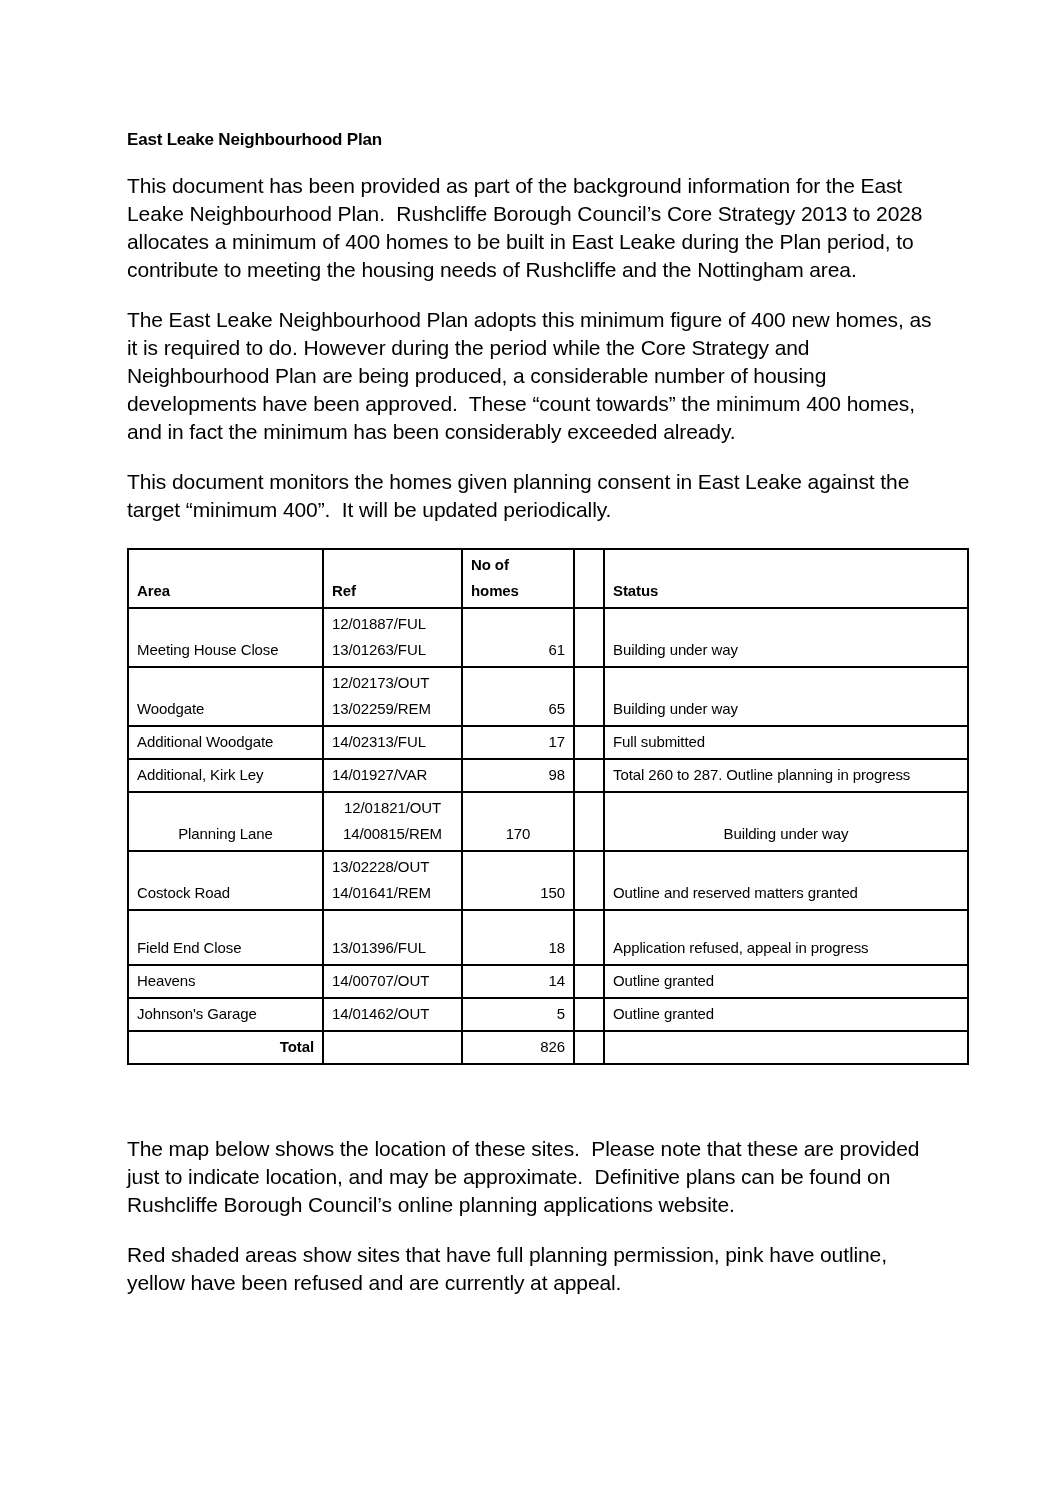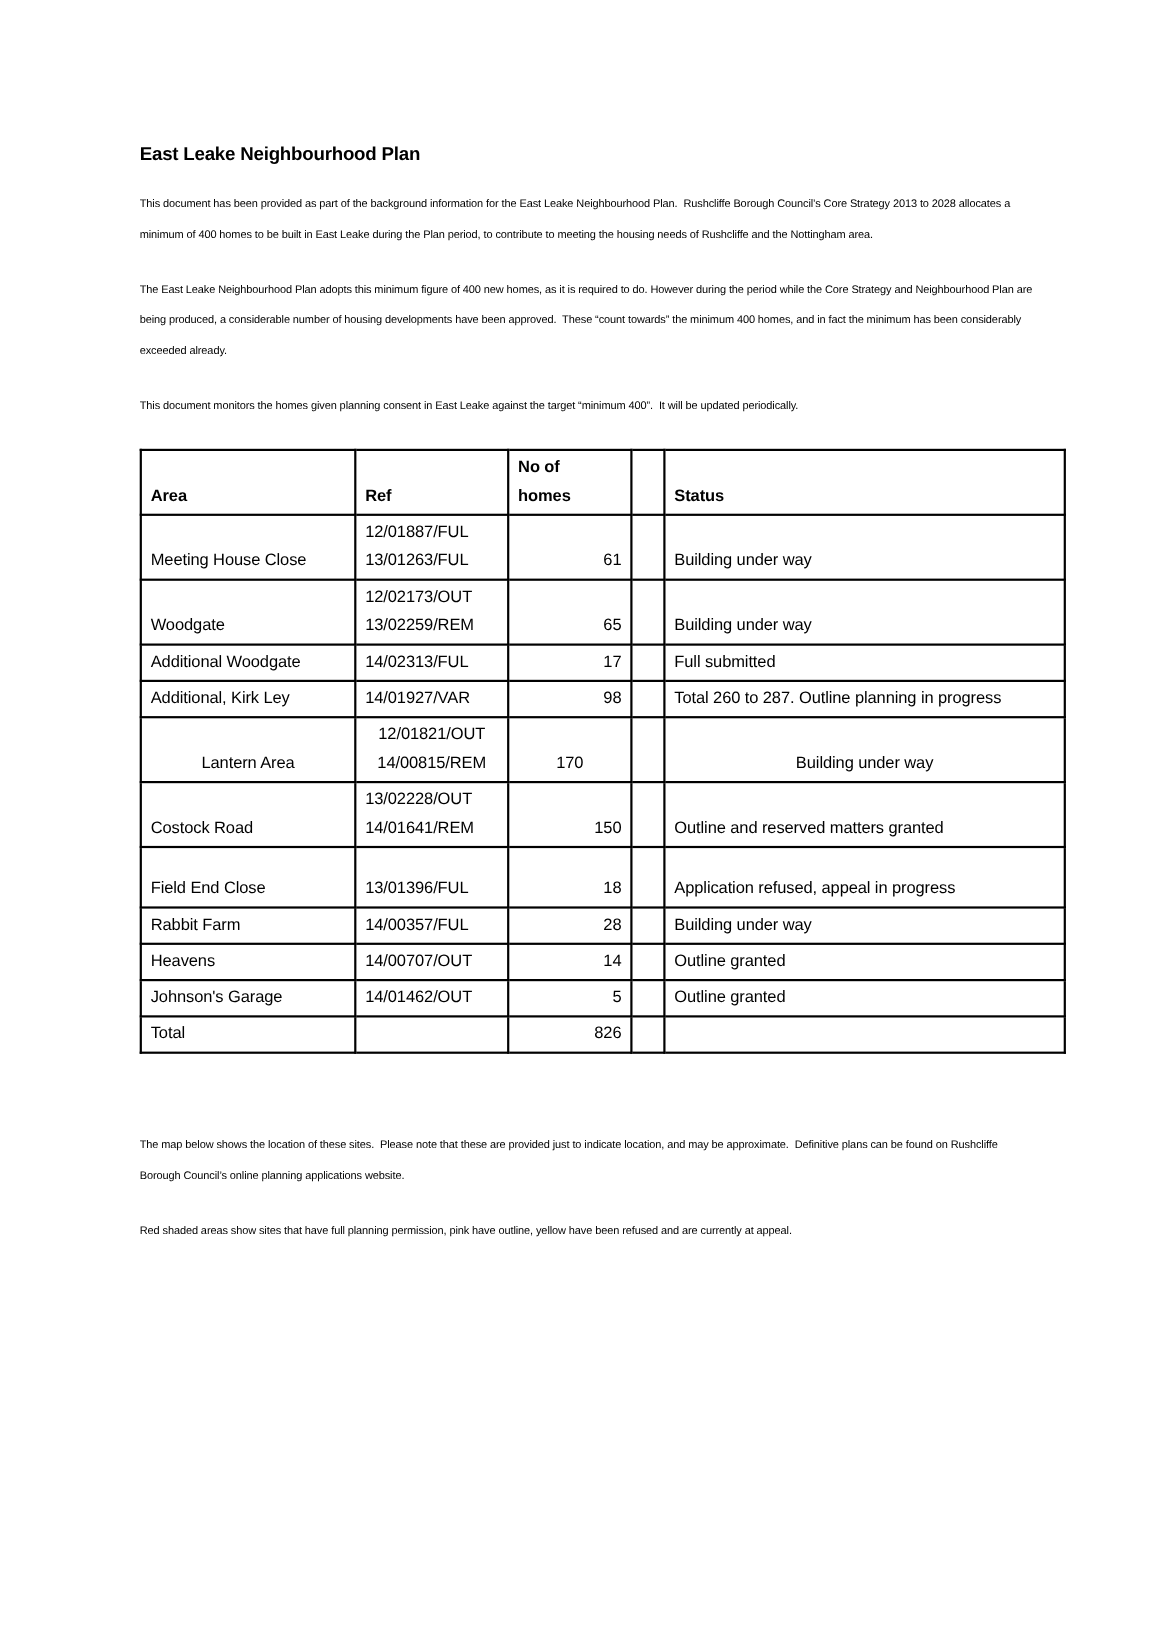--- a/index.html
+++ b/index.html
@@ -22,21 +22,21 @@
     letter-spacing: -0.2px;
     margin: 0;
   }
   .doc-subtitle {
     font-size: 20px;
     font-weight: bold;
     letter-spacing: -0.3px;
     margin: 31px 0 0 0;
   }
   p.body-text {
-    font-size: 10px;
+    font-size: 21px;
     line-height: 28px;
     letter-spacing: -0.1px;
     width: 815px;
     margin: 22px 0 0 0;
     white-space: pre-wrap;
   }
   p.after-table { margin-top: 70px; }
   table.planning-table {
     border-collapse: collapse;
     table-layout: fixed;
@@ -56,21 +56,21 @@
   .homes-header-inner { display: inline-block; width: 55px; }
   .cell-ref { white-space: pre-line; margin-top: 31px; }
   .cell-homes { text-align: right; padding-right: 10px; }
   tbody td { height: 22px; }
   tbody tr:nth-child(1) td,
   tbody tr:nth-child(2) td,
   tbody tr:nth-child(6) td,
   tbody tr:nth-child(7) td { height: 48px; }
   tbody tr:nth-child(5) td { height: 48px; text-align: center; }
   tfoot td { height: 20px; }
-  tfoot .cell-area { font-weight: normal; }
+  tfoot .cell-area { text-align: right; font-weight: bold; }
 </style>
 </head>
 <body>
 
 <div class="page">
   <div class="content">
 
     <h1 class="doc-title">East Leake Neighbourhood Plan</h1>
 
 
@@ -124,48 +124,41 @@
             <td class="cell-status">Full submitted</td>
           </tr>
           <tr>
             <td class="cell-area">Additional, Kirk Ley</td>
             <td class="cell-ref">14/01927/VAR</td>
             <td class="cell-homes">98</td>
             <td class="cell-spacer"></td>
             <td class="cell-status">Total 260 to 287.  Outline planning in progress</td>
           </tr>
           <tr>
-            <td class="cell-area">Lantern Area</td>
+            <td class="cell-area">Planning Lane</td>
             <td class="cell-ref">12/01821/OUT
 14/00815/REM</td>
             <td class="cell-homes">170</td>
             <td class="cell-spacer"></td>
             <td class="cell-status">Building under way</td>
           </tr>
           <tr>
             <td class="cell-area">Costock Road</td>
             <td class="cell-ref">13/02228/OUT
 14/01641/REM</td>
             <td class="cell-homes">150</td>
             <td class="cell-spacer"></td>
             <td class="cell-status">Outline and reserved matters granted</td>
           </tr>
           <tr>
             <td class="cell-area">Field End Close</td>
             <td class="cell-ref">13/01396/FUL</td>
             <td class="cell-homes">18</td>
             <td class="cell-spacer"></td>
             <td class="cell-status">Application refused, appeal in progress</td>
-          </tr>
-          <tr>
-            <td class="cell-area">Rabbit Farm</td>
-            <td class="cell-ref">14/00357/FUL</td>
-            <td class="cell-homes">28</td>
-            <td class="cell-spacer"></td>
-            <td class="cell-status">Building under way</td>
           </tr>
           <tr>
             <td class="cell-area">Heavens</td>
             <td class="cell-ref">14/00707/OUT</td>
             <td class="cell-homes">14</td>
             <td class="cell-spacer"></td>
             <td class="cell-status">Outline granted</td>
           </tr>
           <tr>
             <td class="cell-area">Johnson's Garage</td>

